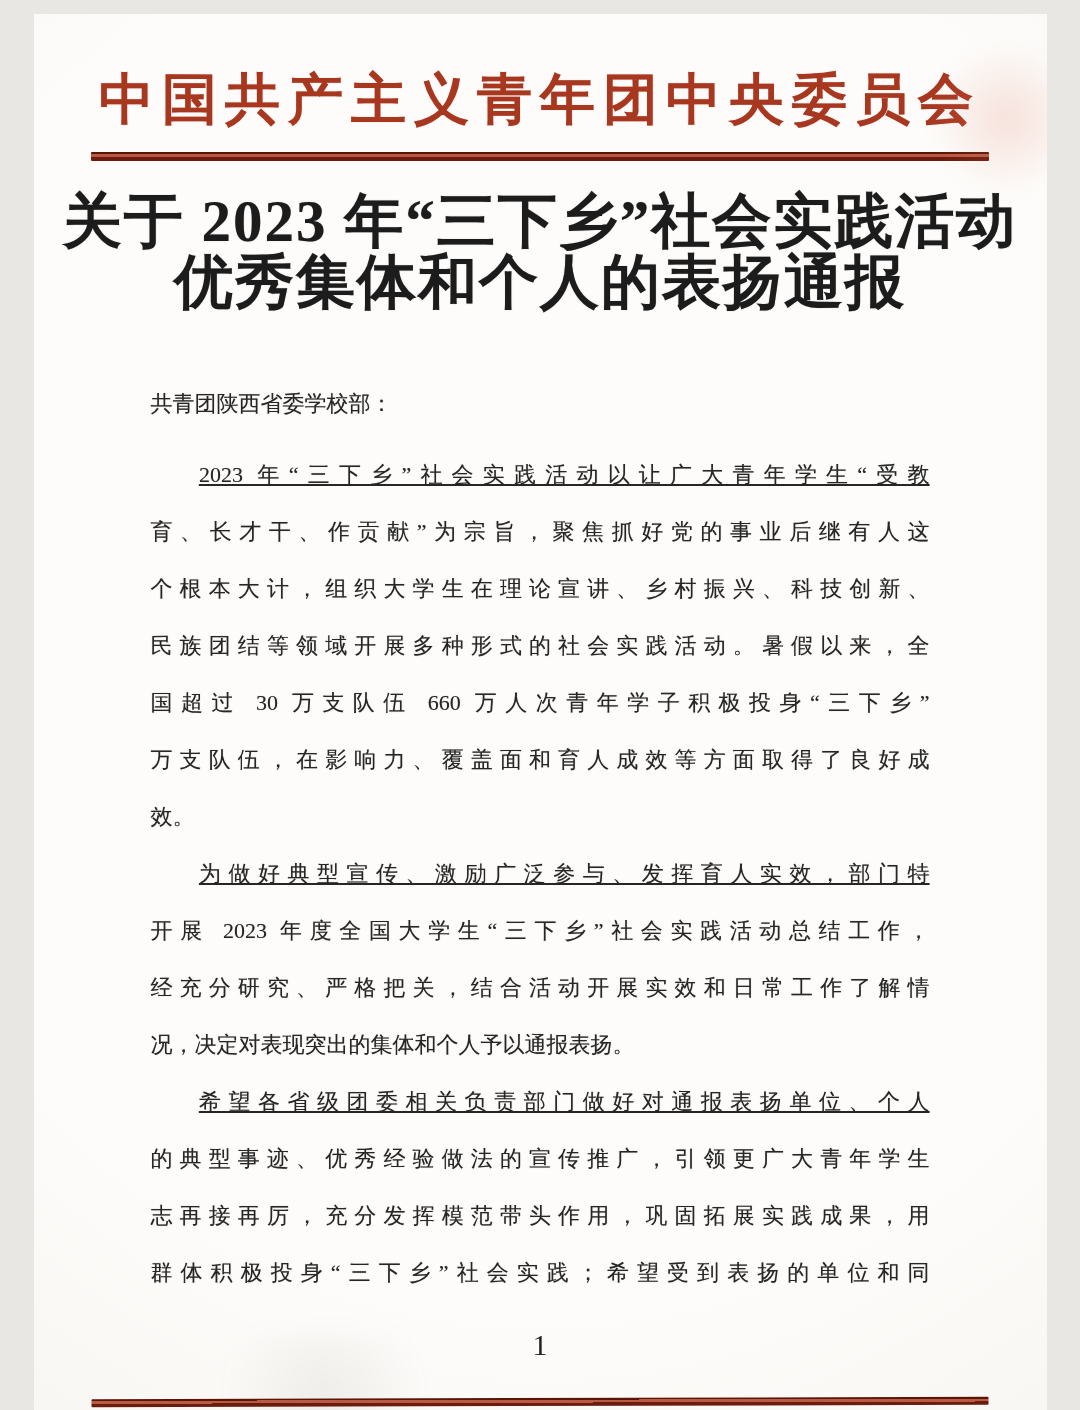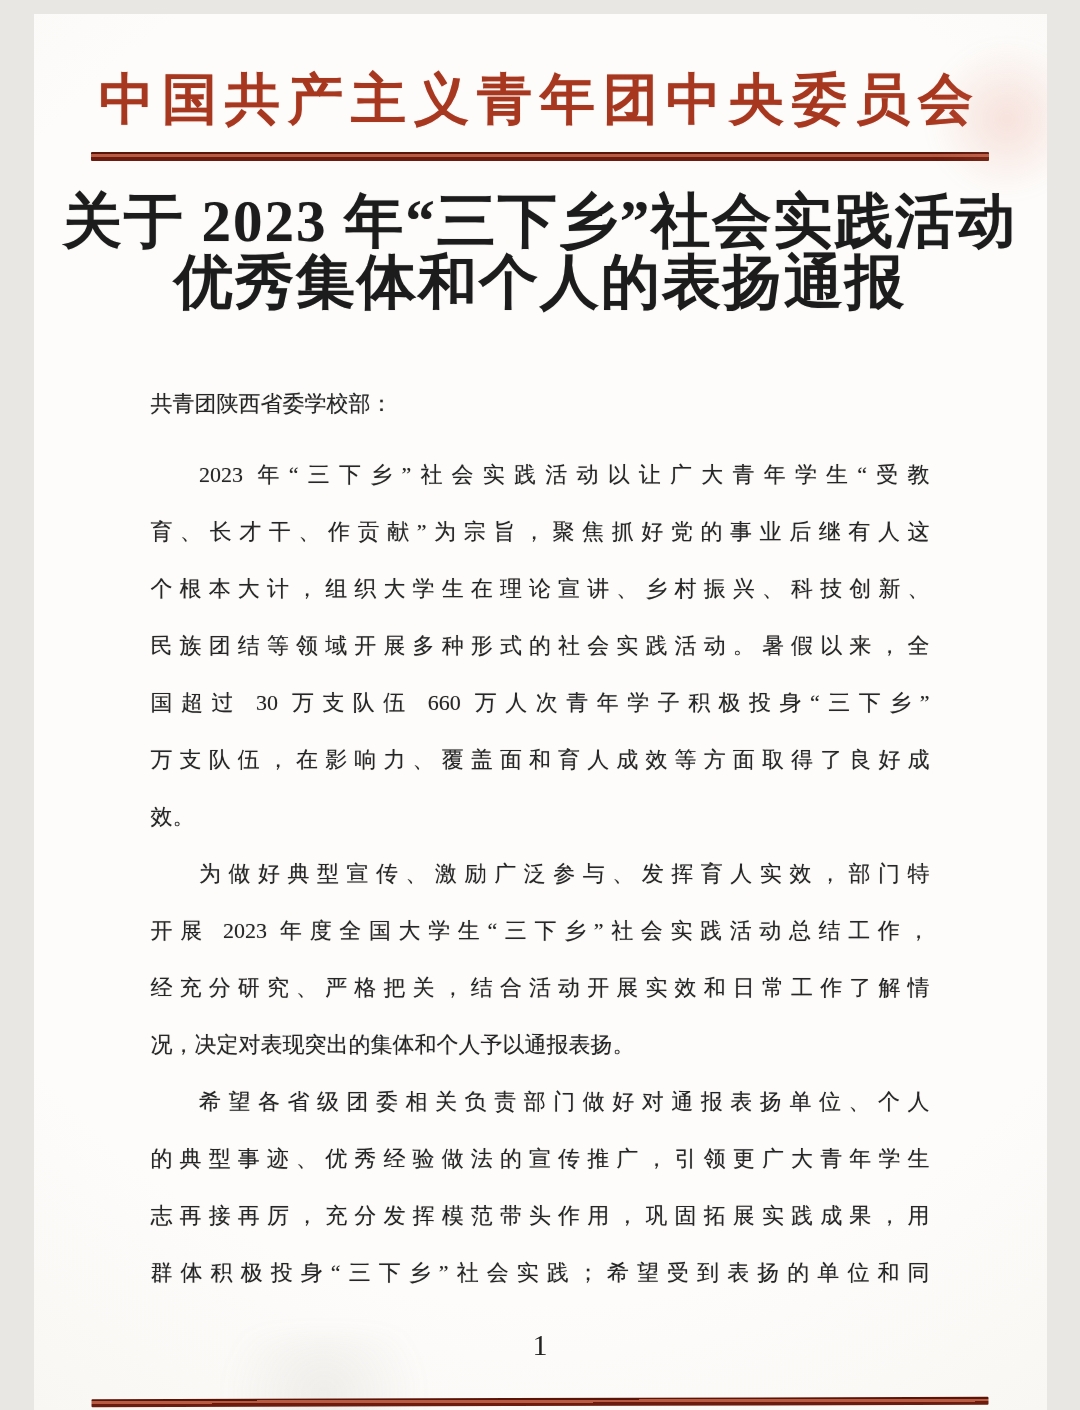--- a/index.html
+++ b/index.html
@@ -93,20 +93,21 @@
   .line {
     text-align: justify;
     text-align-last: justify;
     text-justify: inter-character;
   }
   .line.short {
     text-align-last: left;
   }
   .line.indent {
     text-indent: 2.2em;
+    text-decoration: underline;
   }
 
   .page-number {
     position: absolute;
     top: 1314px;
     left: 0;
     width: 100%;
     text-align: center;
     font-size: 30px;
     color: #222;

